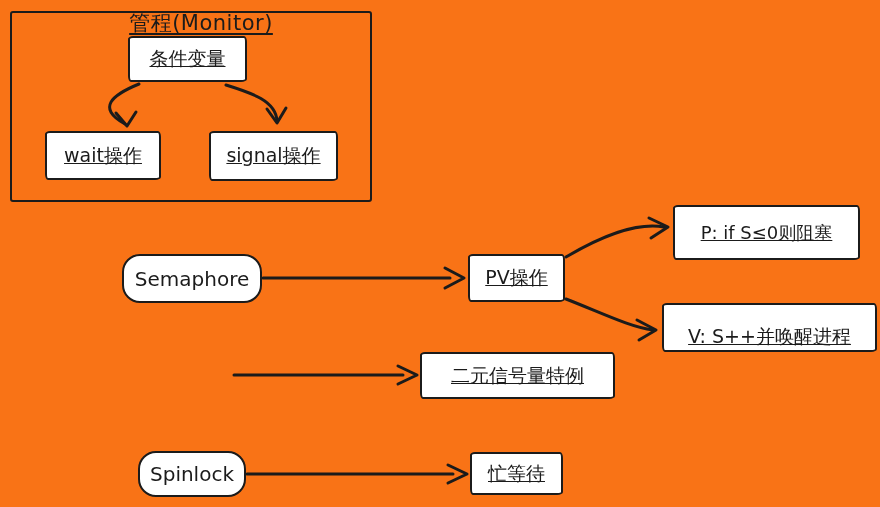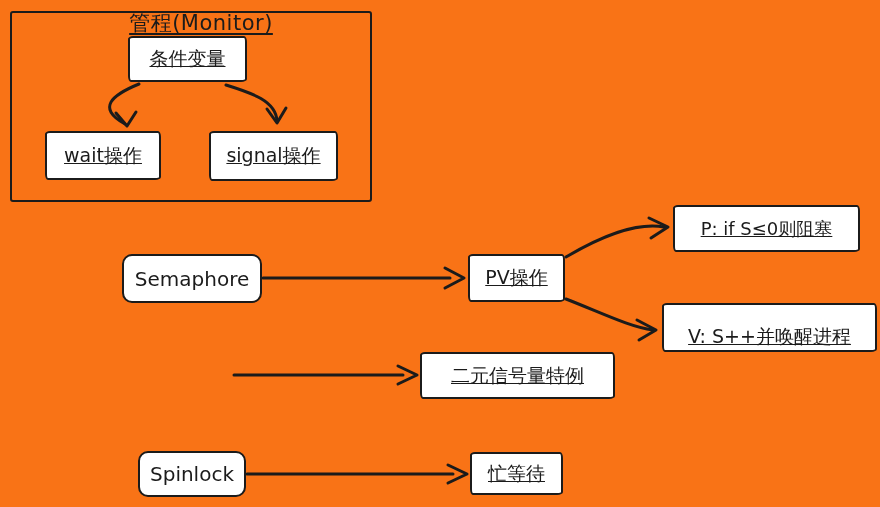--- a/index.html
+++ b/index.html
@@ -32,21 +32,21 @@
     position: absolute;
     display: flex;
     align-items: center;
     justify-content: center;
     border: 2.6px solid #1b1b1b;
     background: #ffffff;
     white-space: nowrap;
     text-align: center;
   }
   .rect  { border-radius: 5px 3px 6px 3px / 3px 6px 3px 6px; text-decoration: underline; }
-  .pill  { border-radius: 10px; }
+  .pill  { border-radius: 18px; }
   .group-box {
     position: absolute;
     border: 2.8px solid #1b1b1b;
     border-radius: 3px;
     background: transparent;
   }
   .title {
     position: absolute;
     text-align: center;
     font-size: 21px;
@@ -56,21 +56,21 @@
     letter-spacing: 0.5px;
   }
   
   #monitor-box    { left: 10px;  top: 11px;  width: 362px; height: 191px; }
   #monitor-title  { left: 116px; top: 9px;   width: 170px; height: 26px; }
   #condition-box  { left: 128px; top: 36px;  width: 119px; height: 46px; font-size: 19px; }
   #wait-box       { left: 45px;  top: 131px; width: 116px; height: 49px; font-size: 19px; }
   #signal-box     { left: 209px; top: 131px; width: 129px; height: 50px; font-size: 19px; }
   #semaphore-box  { left: 122px; top: 254px; width: 140px; height: 49px; font-size: 20px; }
   #pv-box         { left: 468px; top: 254px; width: 97px;  height: 48px; font-size: 19px; }
-  #p-box          { left: 673px; top: 205px; width: 187px; height: 47px; font-size: 18px; }
+  #p-box          { left: 673px; top: 205px; width: 187px; height: 55px; font-size: 18px; }
   #v-box          { left: 662px; top: 303px; width: 215px; height: 49px; font-size: 19px; align-items: flex-end; }
   #mutex-box      { left: 150px; top: 352px; width: 83px;  height: 47px; font-size: 20px; }
   #binary-box     { left: 420px; top: 352px; width: 195px; height: 47px; font-size: 19px; }
   #spinlock-box   { left: 138px; top: 451px; width: 108px; height: 46px; font-size: 20px; }
   #busy-box       { left: 470px; top: 452px; width: 93px;  height: 43px; font-size: 19px; }
 </style>
 </head>
 <body>
 
 <div class="canvas">

